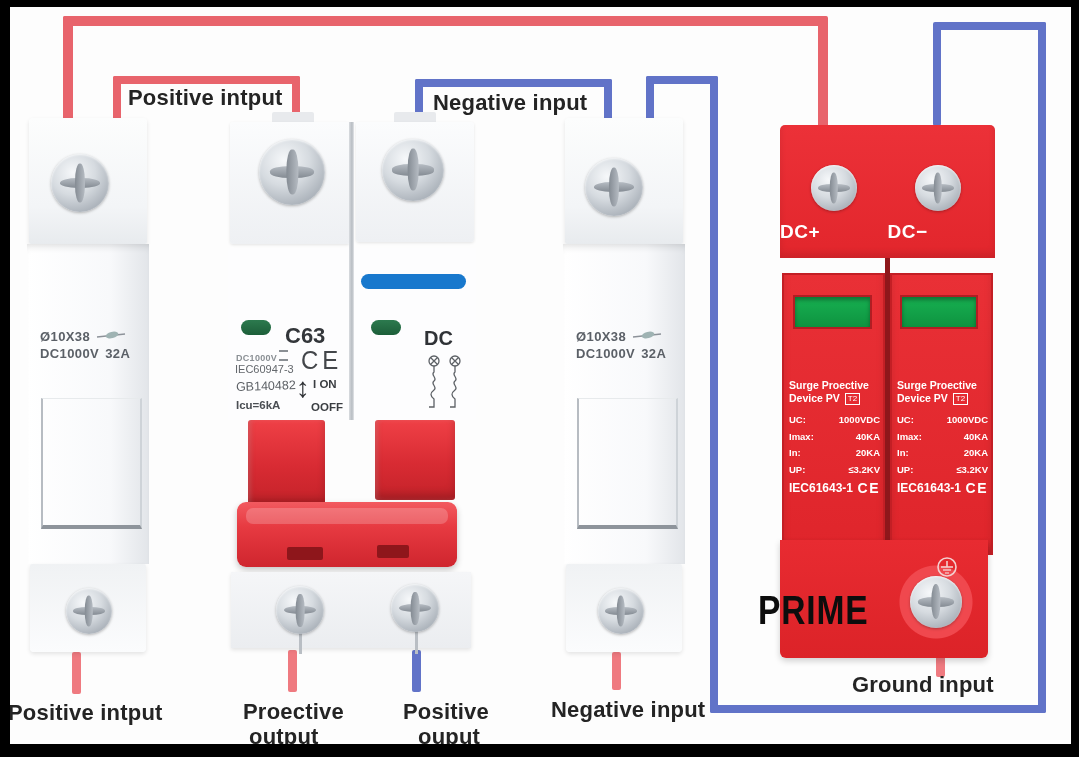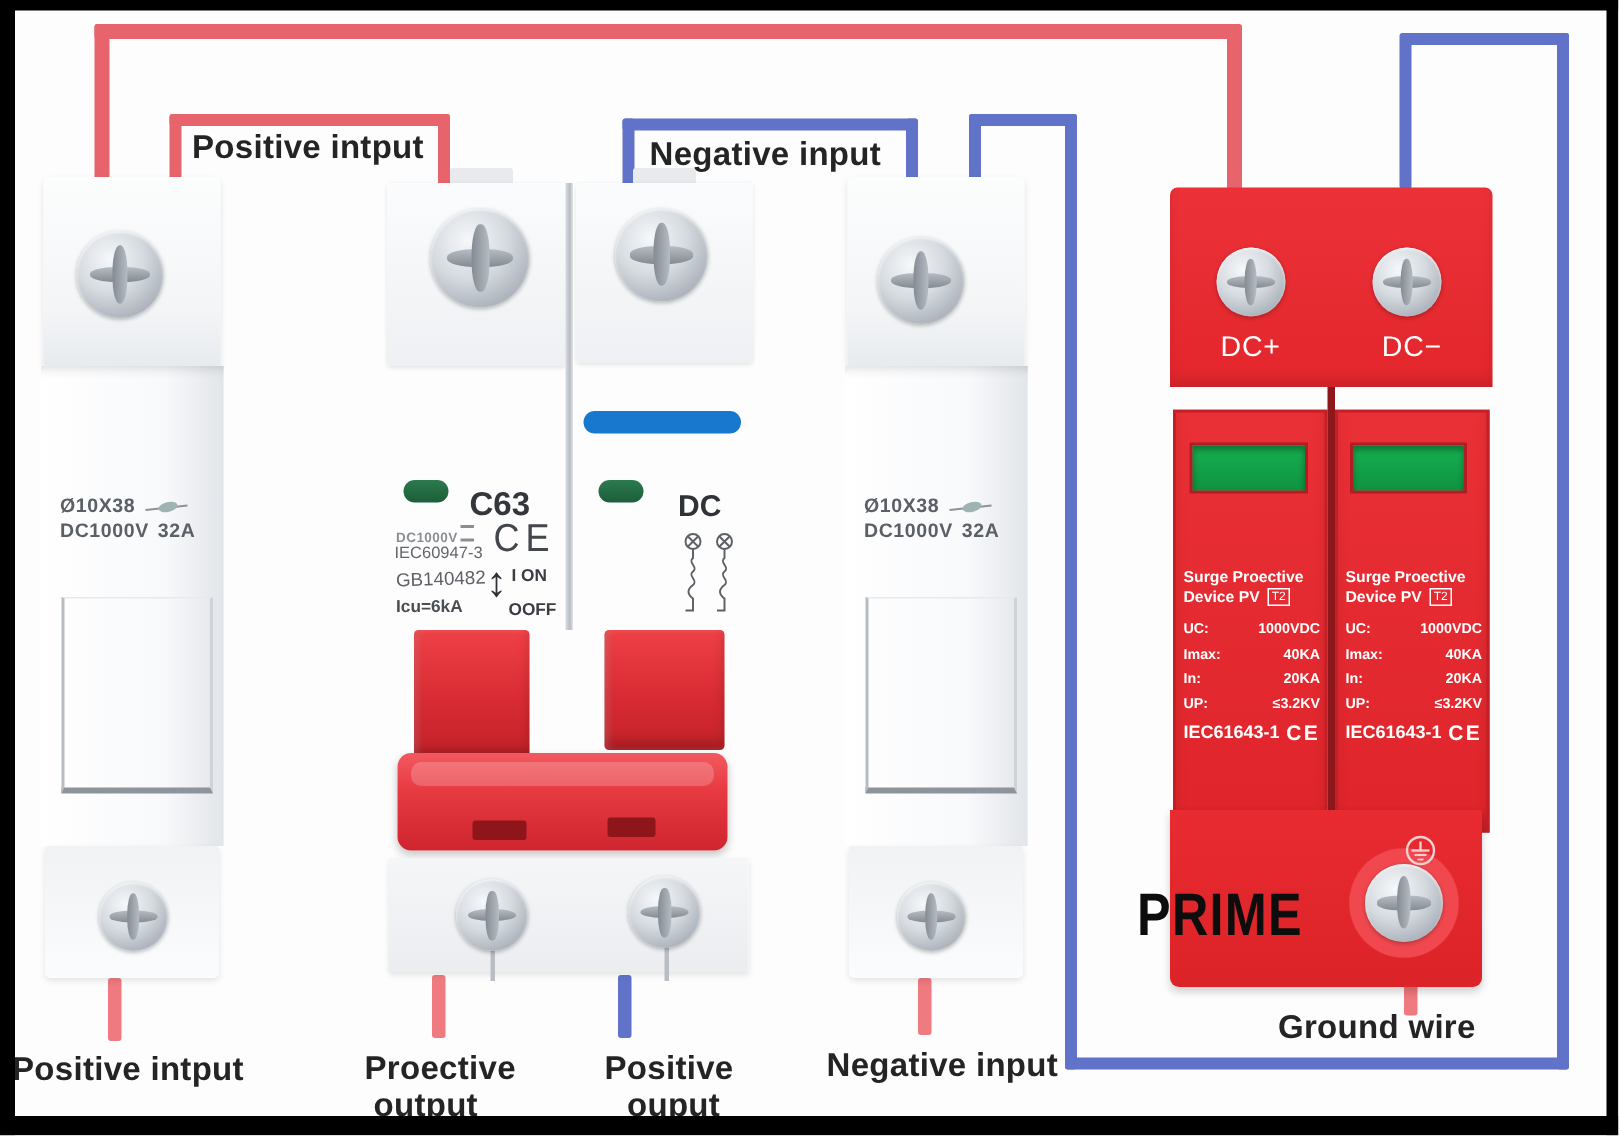--- a/index.html
+++ b/index.html
@@ -22,27 +22,27 @@
   .screw::after{transform:rotate(90deg);}
   
   .fuse{position:absolute;top:118px;width:122px;height:534px;}
   .f-top{position:absolute;left:2px;right:2px;top:0;height:126px;border-radius:4px 4px 2px 2px;
     background:linear-gradient(180deg,#fcfdfd,#f3f5f7 70%,#e8ebee);box-shadow:0 2px 4px rgba(0,0,0,.10);}
   .f-body{position:absolute;left:0;right:0;top:126px;bottom:88px;
     background:linear-gradient(90deg,#ffffff 0%,#f8f9fb 68%,#e2e5e9 100%);
     box-shadow:inset 0 7px 8px -6px rgba(0,0,0,.16);}
   .f-text{position:absolute;left:13px;top:84px;color:#5b6067;font-weight:700;font-size:13px;
     letter-spacing:.4px;line-height:17px;white-space:nowrap;}
-  .f-row{display:flex;align-items:flex-end;gap:6px;}
+  .f-row{display:flex;align-items:flex-start;gap:6px;}
   .f-door{position:absolute;left:14px;right:7px;top:154px;height:126px;border-left:2px solid #b7bcc2;
     border-right:2px solid #ced3d8;border-bottom:4px solid #8e949b;border-top:1px solid #e7eaec;}
   .f-bottom{position:absolute;left:3px;right:3px;bottom:0;height:88px;border-radius:2px 2px 4px 4px;
     background:linear-gradient(180deg,#f0f2f4,#fbfcfd);box-shadow:0 2px 4px rgba(0,0,0,.10);}
   
-  .brk{position:absolute;left:228px;top:122px;width:248px;height:538px;margin-left:28px;}
+  .brk{position:absolute;left:228px;top:122px;width:248px;height:538px;}
   .b-block{position:absolute;background:linear-gradient(180deg,#fbfcfd,#eef0f3);border-radius:3px;
     box-shadow:0 1px 3px rgba(0,0,0,.10);}
   .b-lug{position:absolute;top:-10px;width:42px;height:12px;background:#e8eaed;border-radius:2px;}
   .b-face{position:absolute;left:0;top:126px;width:248px;height:172px;background:#fdfdfe;}
   .b-div{position:absolute;left:121px;top:0;width:5px;height:298px;
     background:linear-gradient(90deg,#d9dce0,#b7bcc2 60%,#e4e6e9);}
   .b-stripe{position:absolute;left:133px;top:152px;width:105px;height:15px;border-radius:8px;background:#1878cd;}
   .b-oval{position:absolute;top:198px;width:30px;height:15px;border-radius:8px;
     background:linear-gradient(180deg,#2c7a4e,#1c5e39);}
   .b-txt{position:absolute;white-space:nowrap;color:#55595e;}
@@ -56,30 +56,30 @@
     background:rgba(255,255,255,.20);}
   .b-slot{position:absolute;background:#8e161b;border-radius:2px;}
   .b-lower{position:absolute;left:3px;top:450px;width:240px;height:76px;
     background:linear-gradient(180deg,#f5f6f8,#ebedf0);box-shadow:0 2px 4px rgba(0,0,0,.10);}
   .b-wiretip{position:absolute;width:3px;background:#b9bec4;}
   
   .spd{position:absolute;left:780px;top:125px;width:215px;height:533px;}
   .s-top{position:absolute;left:0;top:0;width:215px;height:133px;border-radius:5px 5px 0 0;
     background:linear-gradient(180deg,#ec3138,#e2262c);box-shadow:inset 0 -5px 7px rgba(0,0,0,.10);}
   .s-terms{position:absolute;left:0;top:96px;width:215px;display:flex;}
-  .s-term{width:50%;text-align:center;color:#fff;font-weight:400;font-size:19px;letter-spacing:.5px;}
+  .s-term{width:50%;color:#fff;font-weight:700;font-size:19px;letter-spacing:.5px;}
   .s-panel{position:absolute;top:148px;width:103px;height:282px;
     background:linear-gradient(180deg,#e93036,#df252b);
     box-shadow:inset 0 0 0 2px #c31f25, inset 0 -8px 10px rgba(0,0,0,.14);}
   .s-gap{position:absolute;left:105px;top:133px;width:5px;height:282px;background:#8e171b;}
   .s-window{position:absolute;top:24px;height:30px;background:linear-gradient(180deg,#17b051,#0e9340);
     box-shadow:inset 0 3px 4px rgba(0,0,0,.35), 0 0 0 2px #b11d23;}
   .s-text{position:absolute;left:7px;right:5px;top:106px;color:#fff;}
   .s-title{font-size:10.5px;font-weight:700;line-height:13px;white-space:nowrap;}
-  .s-trow{display:flex;align-items:flex-start;gap:5px;}
+  .s-trow{display:flex;align-items:flex-end;gap:5px;}
   .badge{font-size:8px;border:1px solid #fff;padding:0 2px;line-height:10px;font-weight:400;}
   .s-specs{margin-top:7px;}
   .s-spec{display:flex;justify-content:space-between;font-size:9.5px;font-weight:700;line-height:16.5px;}
   .s-std{display:flex;justify-content:space-between;align-items:center;margin-top:2px;}
   .s-std .std{font-size:12px;font-weight:700;}
   .s-std .ce{font-size:14px;font-weight:700;letter-spacing:1.5px;}
   .s-bottom{position:absolute;left:0;top:415px;width:208px;height:118px;border-radius:0 0 6px 6px;
     background:radial-gradient(circle at 156px 62px, #f0484e 0 36px, rgba(0,0,0,0) 37px),
                linear-gradient(180deg,#e82b31,#dc2328);
     box-shadow:0 3px 6px rgba(0,0,0,.18);}
@@ -316,20 +316,20 @@
   <div class="prime">PRIME</div>
 
   <div class="label" style="left:128px;top:85px">Positive intput</div>
   <div class="label" style="left:433px;top:90px">Negative input</div>
   <div class="label" style="left:8px;top:700px">Positive intput</div>
   <div class="label" style="left:243px;top:699px">Proective</div>
   <div class="label" style="left:249px;top:724px">output</div>
   <div class="label" style="left:403px;top:699px">Positive</div>
   <div class="label" style="left:418px;top:724px">ouput</div>
   <div class="label" style="left:551px;top:697px">Negative input</div>
-  <div class="label" style="left:852px;top:672px">Ground wire</div>
+  <div class="label" style="left:852px;top:672px">Ground input</div>
 
   <div class="frame" style="left:0;top:0;width:1079px;height:7px"></div>
   <div class="frame" style="left:0;top:0;width:10px;height:757px"></div>
   <div class="frame" style="left:0;top:744px;width:1079px;height:13px"></div>
   <div class="frame" style="left:1071px;top:0;width:8px;height:757px"></div>
 
 </div>
 
 </body></html>

